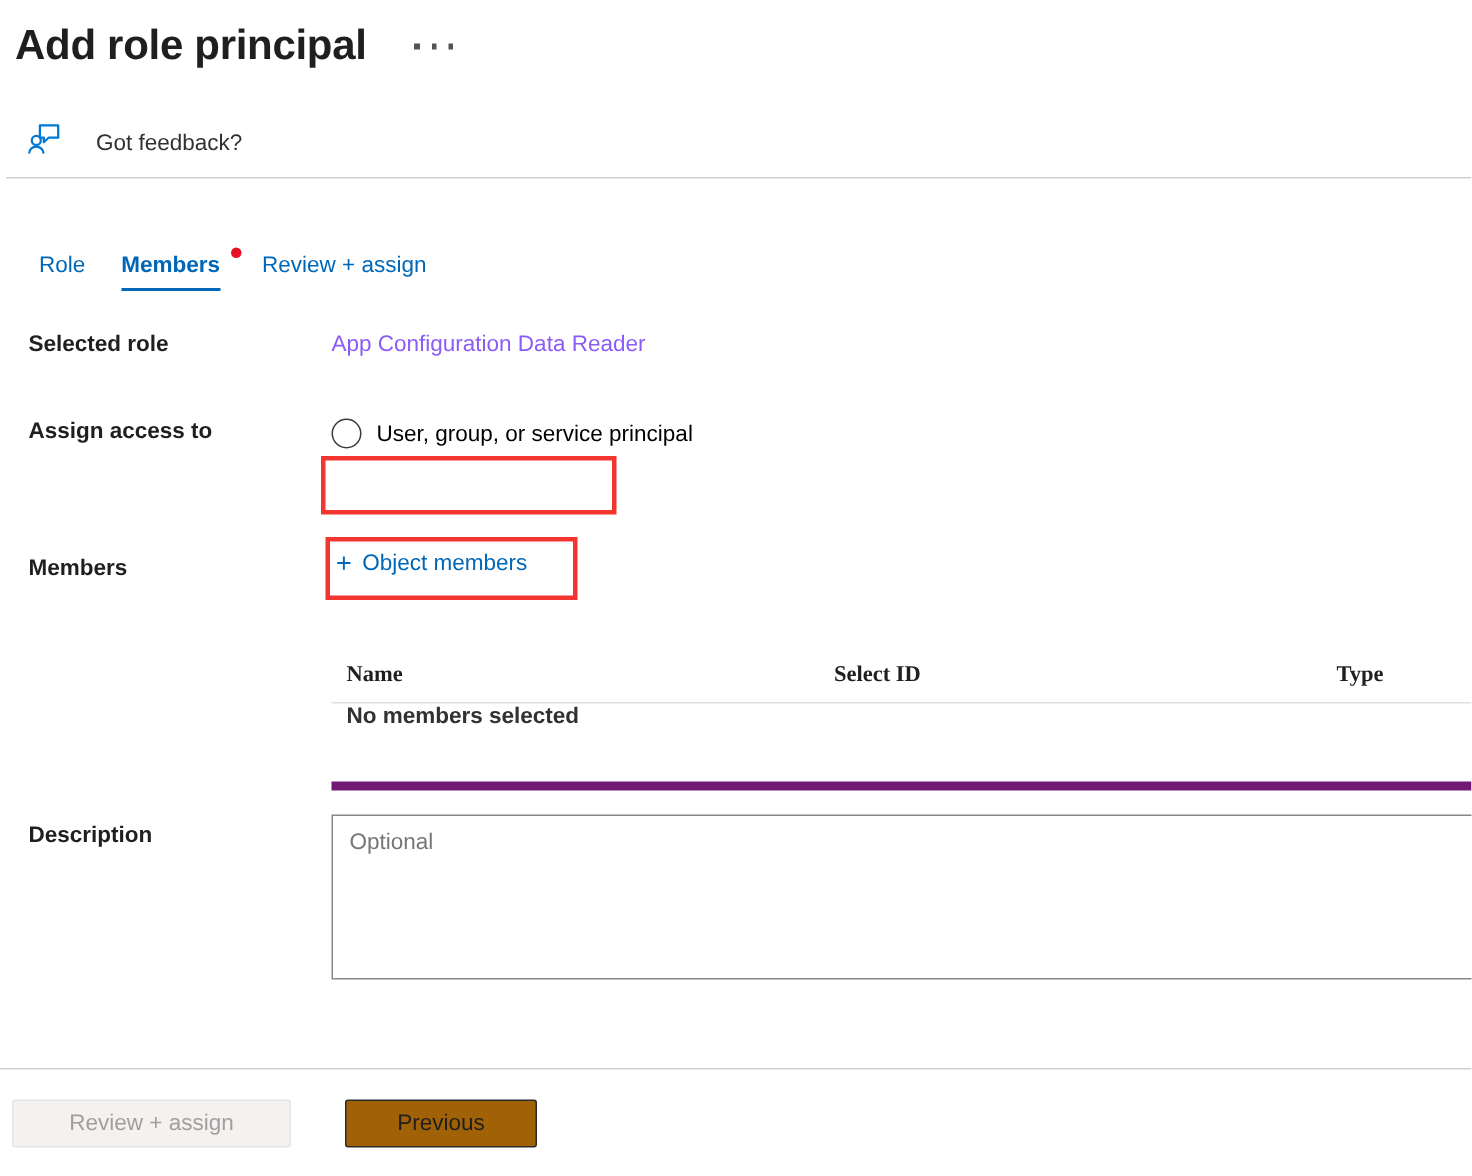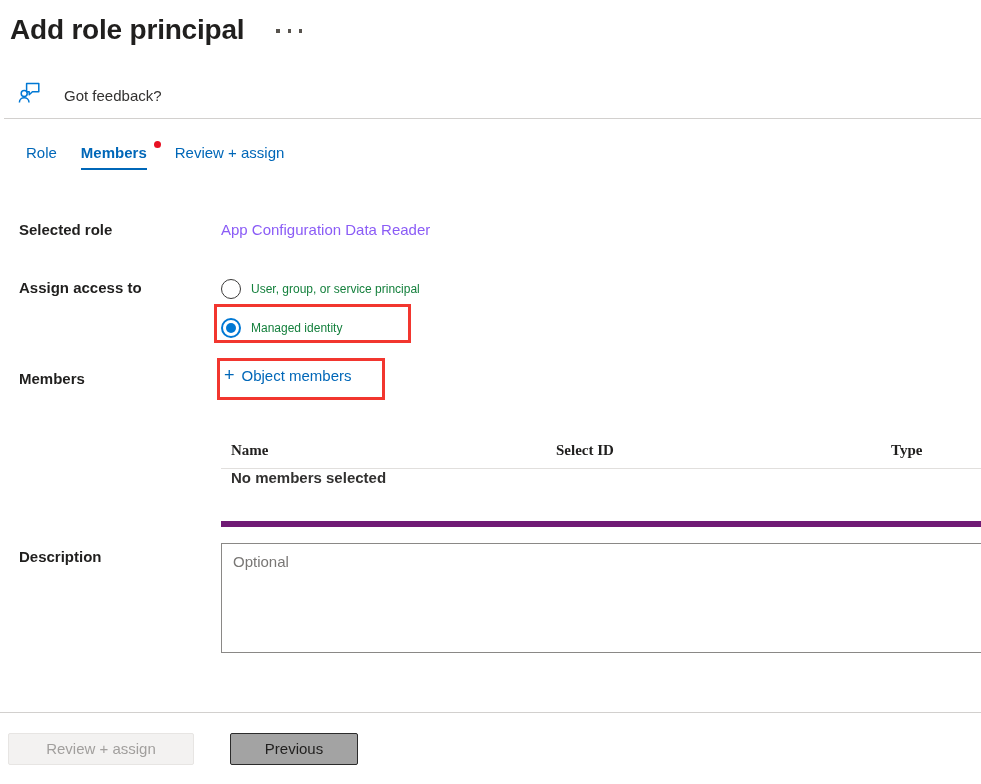--- a/index.html
+++ b/index.html
@@ -86,20 +86,21 @@
     align-items: flex-start;
     gap: 0;
   }
   .tab {
     position: relative;
     padding: 4px 12px 14px 12px;
     font-size: 15px;
     color: #0067b8;
     cursor: pointer;
     white-space: nowrap;
+    margin-top: 24px;
   }
   .tab.active {
     font-weight: 700;
     color: #0067b8;
     padding-right: 16px;
   }
   .tab.active::after {
     content: "";
     position: absolute;
     left: 12px;
@@ -172,22 +173,22 @@
     border-width: 2px;
   }
   .radio-mark.checked::after {
     content: "";
     width: 10px;
     height: 10px;
     border-radius: 50%;
     background: #0078d4;
   }
   .radio-text {
-    font-size: 12px;
-    color: #15803d;
+    font-size: 15px;
+    color: #000000;
     white-space: nowrap;
   }
 
   
   .select-members-link {
     position: absolute;
     left: 224px;
     top: 366px;
     display: flex;
     align-items: center;
@@ -300,21 +301,21 @@
     padding-left: 8px;
     box-sizing: border-box;
   }
   .btn {
     font-family: "Liberation Sans", sans-serif;
     font-size: 15px;
     height: 32px;
     min-width: 118px;
     padding: 0 16px;
     box-sizing: border-box;
-    background: #a3a3a3;
+    background: #a16207;
     border: 1px solid #2b2b2b;
     color: #201f1e;
     cursor: pointer;
     border-radius: 2px;
     white-space: nowrap;
   }
   .btn.disabled {
     background: #f3f2f1;
     border: 1px solid #e7e5e3;
     color: #a19f9d;
@@ -362,24 +363,20 @@
 
 <div class="form-label lbl-selected-role">Selected role</div>
 <div class="field-value val-selected-role">App Configuration Data Reader</div>
 
 <div class="form-label lbl-assign-access">Assign access to</div>
 <div class="radio-group">
   <div class="radio-row">
     <span class="radio-mark"></span>
     <span class="radio-text">User, group, or service principal</span>
   </div>
-  <div class="radio-row second">
-    <span class="radio-mark checked"></span>
-    <span class="radio-text">Managed identity</span>
-  </div>
 </div>
 <div class="annotation anno-managed-identity"></div>
 
 <div class="form-label lbl-members">Members</div>
 <div class="select-members-link">
   <span class="plus-icon">+</span>
   <span>Object members</span>
 </div>
 <div class="annotation anno-select-members"></div>
 

